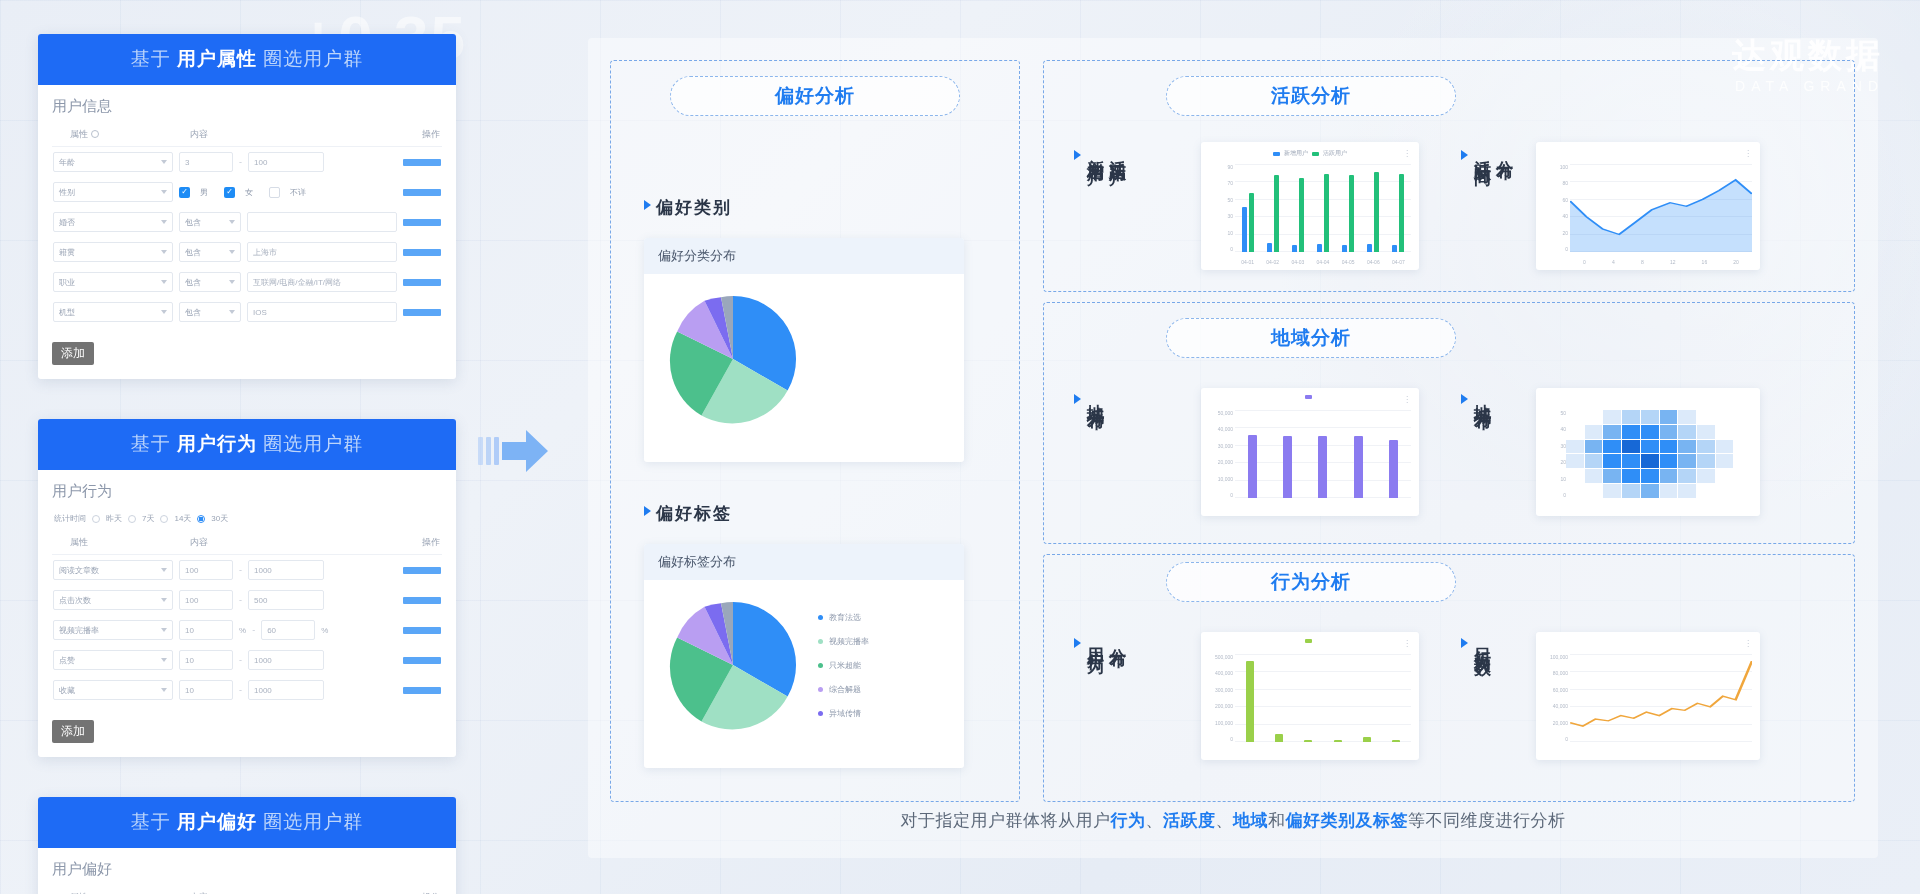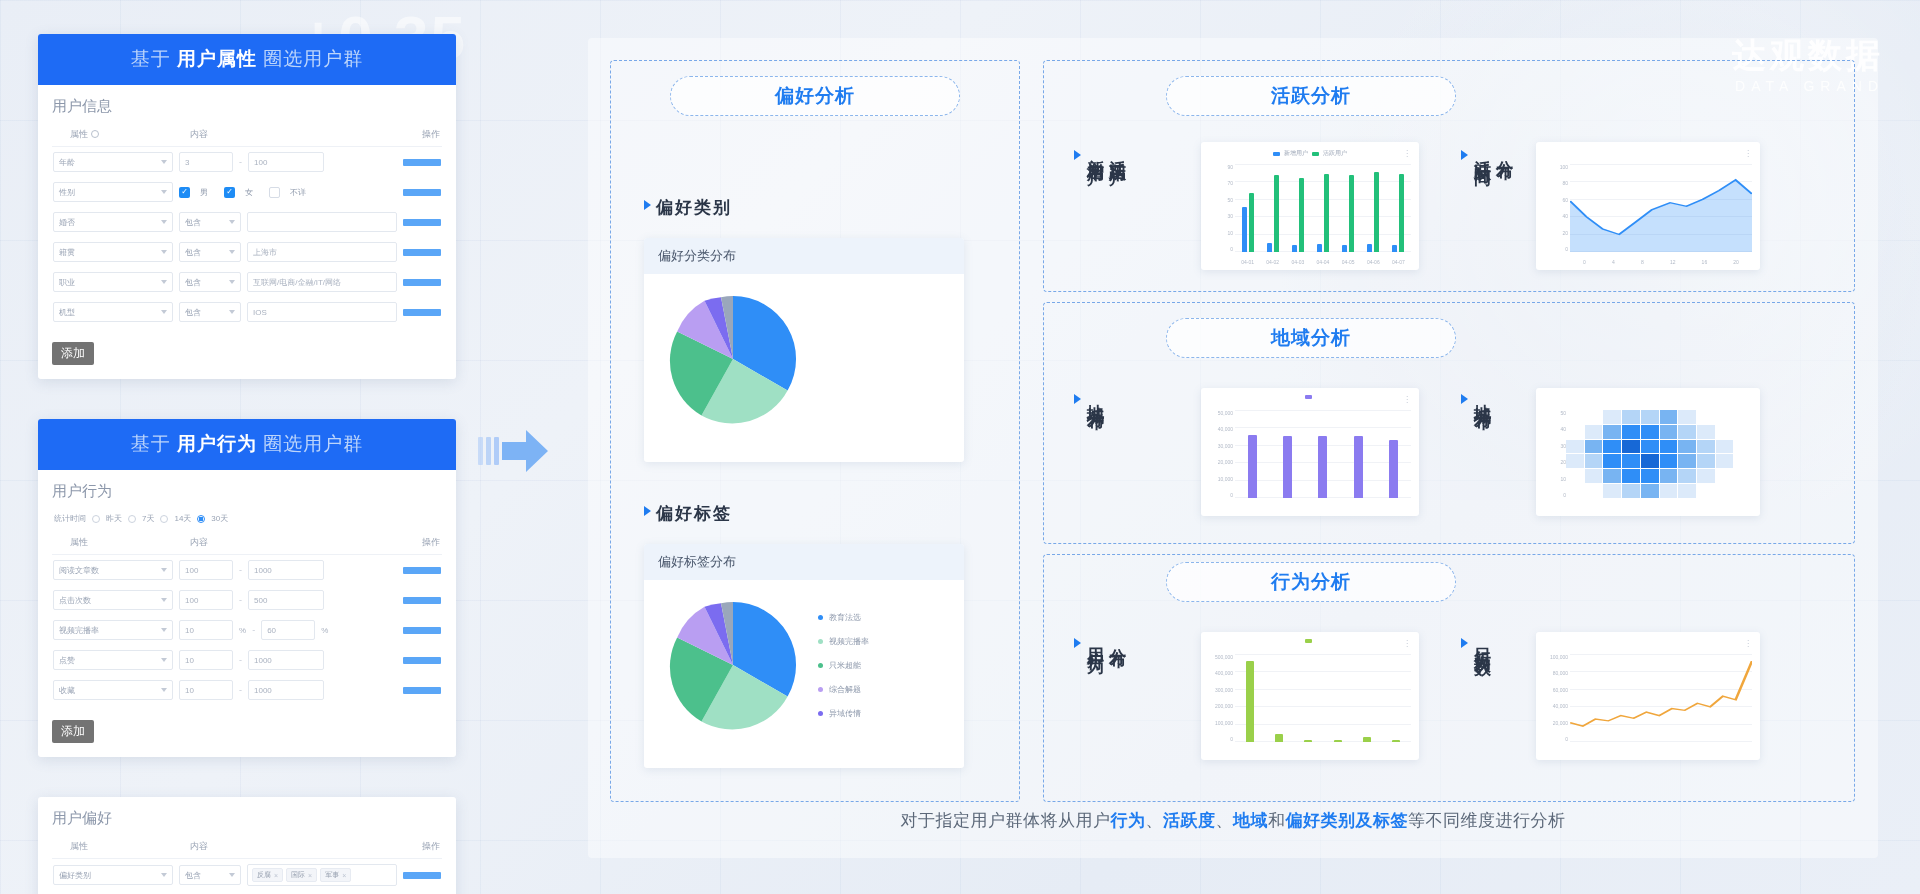--- a/index.html
+++ b/index.html
@@ -299,20 +299,25 @@
         <span class="dash">-</span>
         <div class="inp md">1000</div>
         <div class="act-link"></div>
       </div>
 
       <div class="btn-sm">添加</div>
     </div>
   </div>
 
   <div class="card">
+    <div class="card-head">
+      <span class="dim">基于</span>
+      <span class="hi">用户偏好</span>
+      <span class="dim">圈选用户群</span>
+    </div>
     <div class="card-body">
       <div class="card-sub">用户偏好</div>
       <div class="frm-head">
         <div class="c-attr">属性</div>
         <div class="c-cont">内容</div>
         <div class="c-act">操作</div>
       </div>
 
       <div class="frm-row">
         <div class="sel attr">偏好类别</div>

